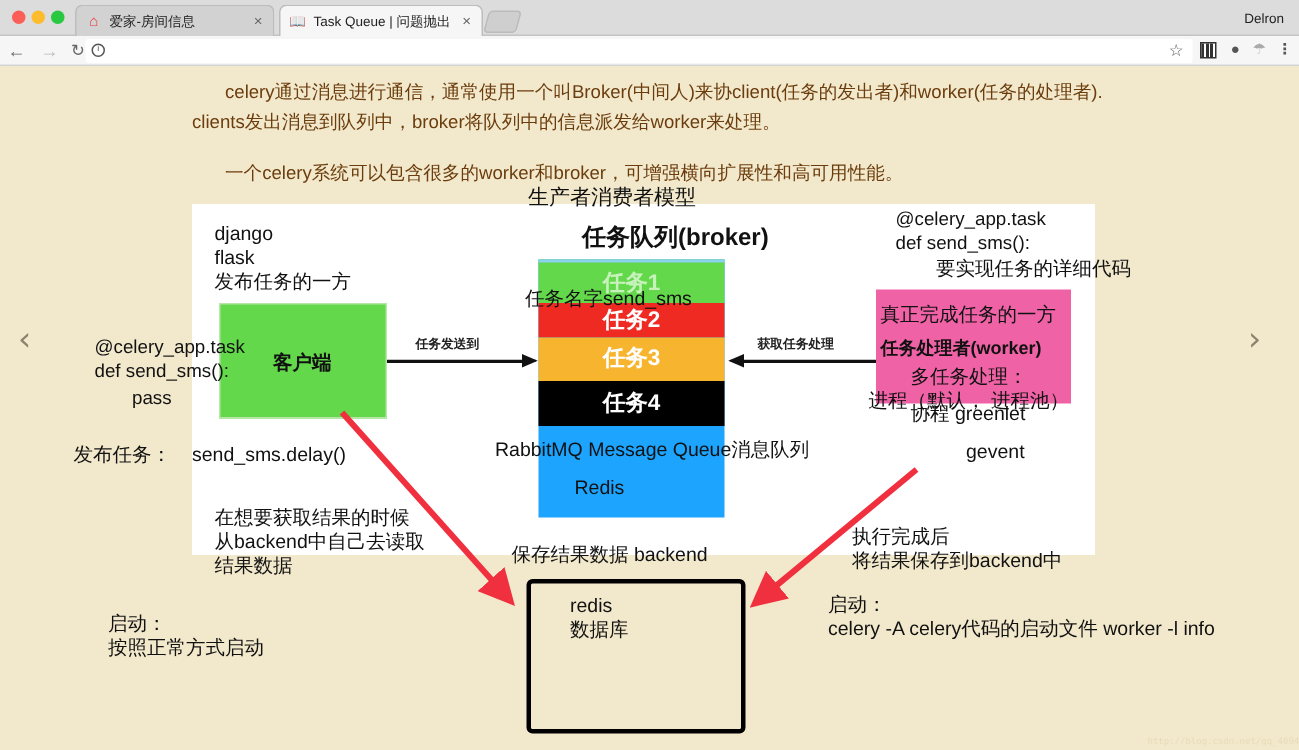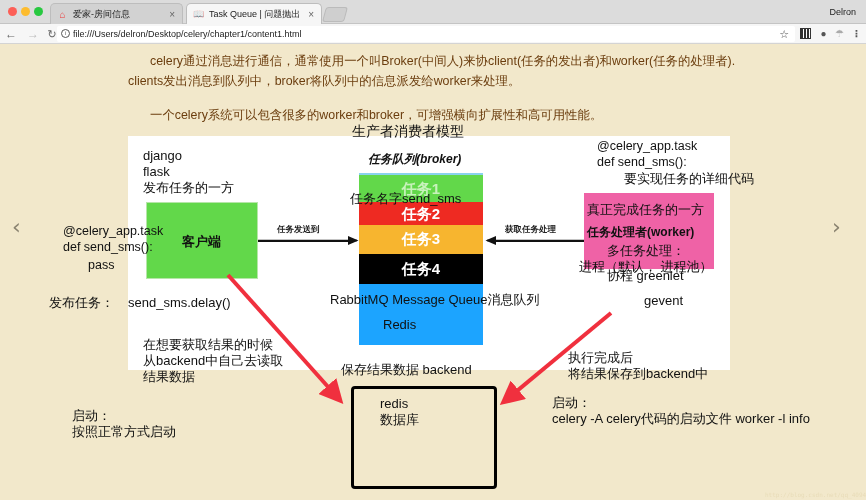--- a/index.html
+++ b/index.html
@@ -93,21 +93,20 @@
   <div class="newtab"></div>
   <span class="profile">Delron</span>
 </div>
 
 <div class="toolbar">
   <span class="nav-btn nav-back">←</span>
   <span class="nav-btn nav-fwd">→</span>
   <span class="nav-btn nav-reload">↻</span>
   <div class="omnibox">
     <span class="info">i</span>
-    <span>file:///Users/delron/Desktop/celery/chapter1/content1.html</span>
     <span class="star">☆</span>
   </div>
   <span class="ext qr"></span>
   <span class="ext evernote">●</span>
   <span class="ext para">☂</span>
   <span class="ext menu">⋮</span>
 </div>
 
 <div class="para-text p1">celery通过消息进行通信，通常使用一个叫Broker(中间人)来协client(任务的发出者)和worker(任务的处理者). clients发出消息到队列中，broker将队列中的信息派发给worker来处理。</div>
 <div class="para-text p2">一个celery系统可以包含很多的worker和broker，可增强横向扩展性和高可用性能。</div>
@@ -133,21 +132,21 @@
 
 <span class="lbl" style="left:49px;top:295px;">发布任务：</span>
 <span class="lbl" style="left:128px;top:295px;">send_sms.delay()</span>
 
 <div class="arrow-line" style="left:258px;top:240px;width:96px;"></div>
 <span class="arrow-label" style="left:277px;top:224px;">任务发送到</span>
 
 <div class="arrow-line" style="left:490px;top:240px;width:94px;"></div>
 <span class="arrow-label" style="left:505px;top:224px;">获取任务处理</span>
 
-<span class="lbl bold" style="left:368px;top:151px;font-size:12px;font-style:italic;">任务队列(broker)</span>
+<span class="lbl bold" style="left:388px;top:151px;font-size:16px;">任务队列(broker)</span>
 
 <div class="queue">
   <div class="qrow q1">任务1</div>
   <div class="qrow q2">任务2</div>
   <div class="qrow q3">任务3</div>
   <div class="qrow q4">任务4</div>
 </div>
 <span class="lbl" style="left:350px;top:180px;margin-top:11px;">任务名字send_sms</span>
 <span class="lbl" style="left:330px;top:292px;">RabbitMQ   Message Queue消息队列</span>
 <span class="lbl" style="left:383px;top:317px;">Redis</span>

